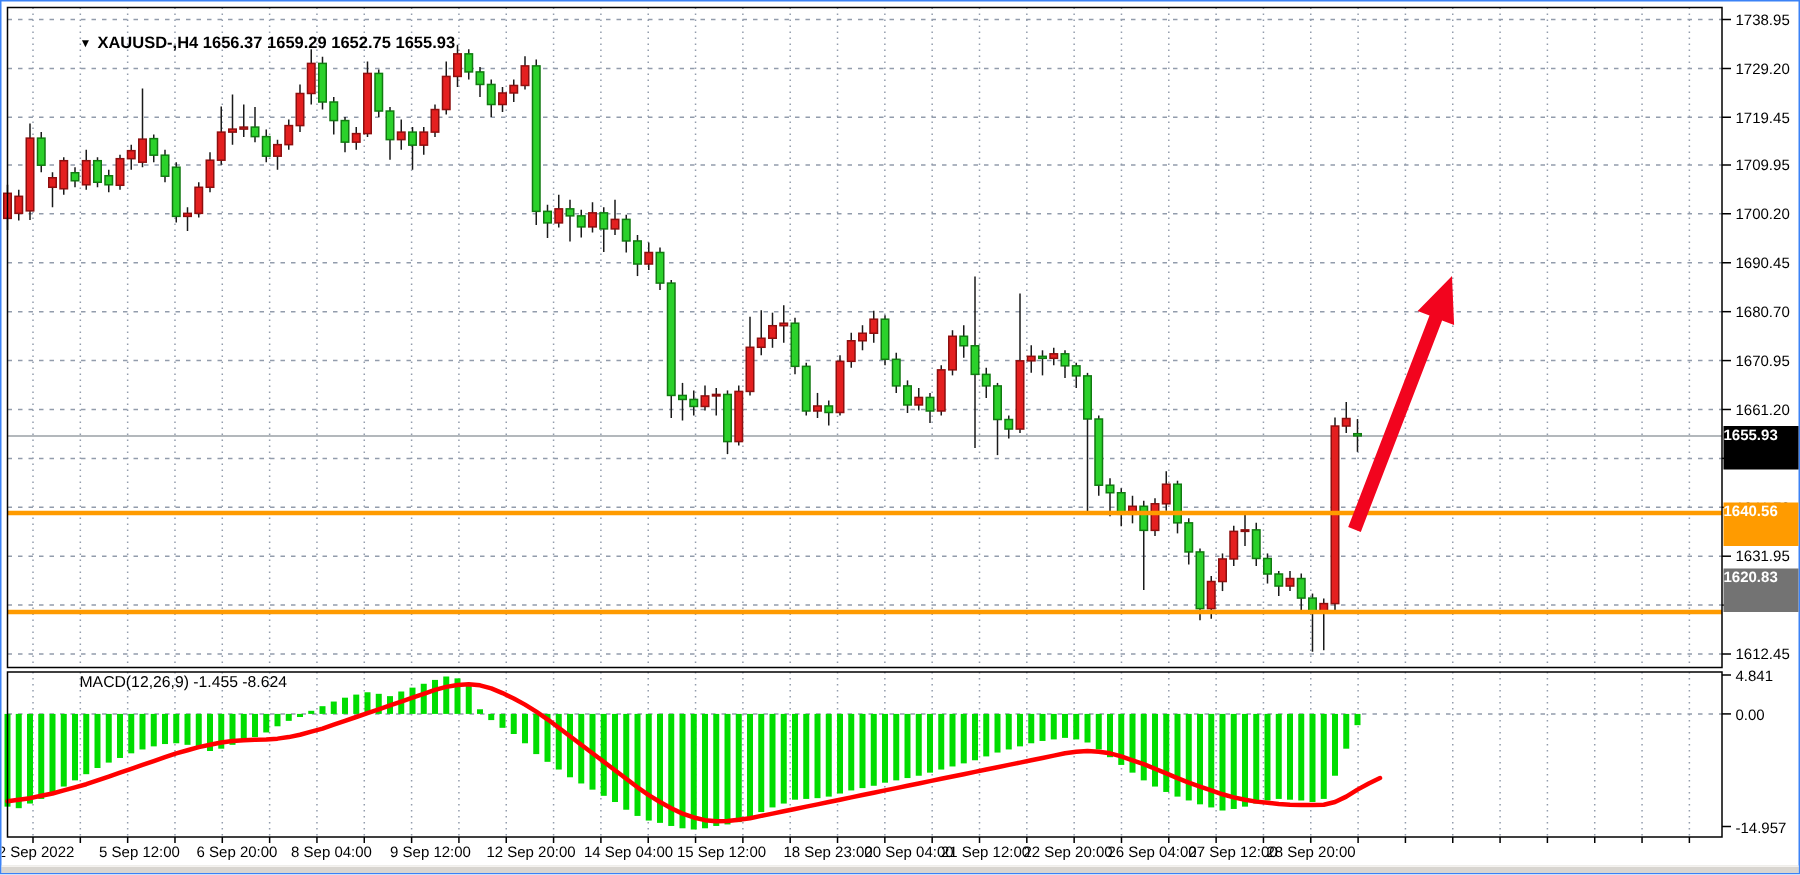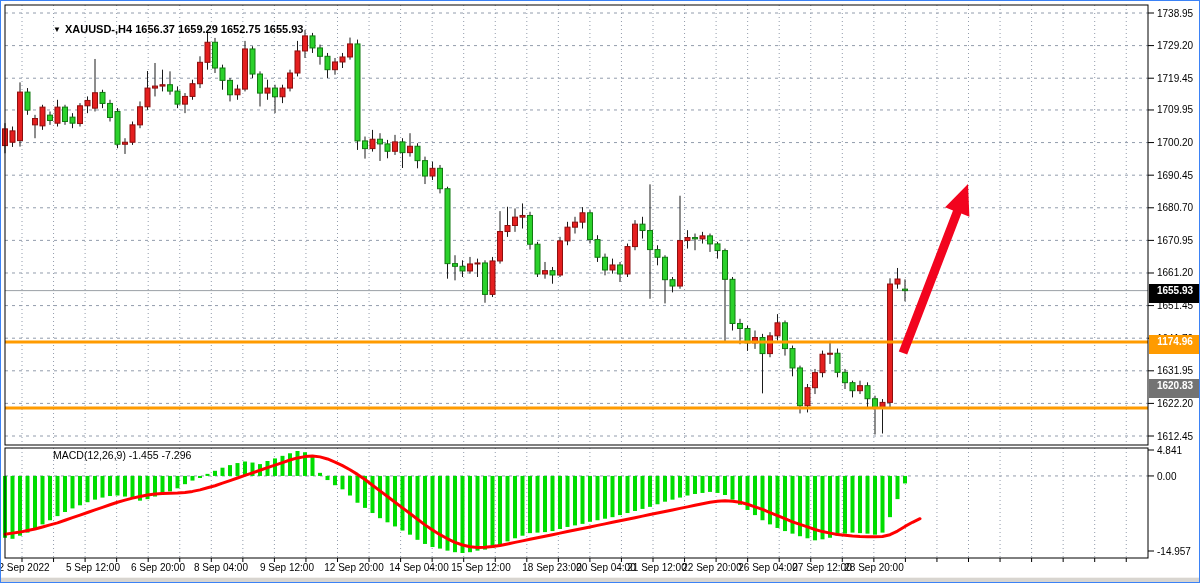--- a/index.html
+++ b/index.html
@@ -3,22 +3,22 @@
 <meta charset="utf-8">
 <style>
   html,body{margin:0;padding:0;background:#fff;}
   #window{position:relative;width:1200px;height:583px;background:#fff;overflow:hidden;
           font-family:"Liberation Sans", sans-serif;border:1px solid #3b82f6;box-sizing:border-box;}
   #plot{position:absolute;left:0;top:0;}
   .overlay{position:absolute;white-space:nowrap;margin-left:44px;}
   #title-line{left:8px;top:22px;font-size:11px;font-weight:bold;color:#000;}
   #title-line .tri{font-size:8px;position:relative;top:-1px;margin-right:4px;}
   #macd-line{left:8px;top:448px;font-size:10.5px;color:#000;}
-  .badge{position:absolute;left:1148px;width:52px;height:19px;font-size:10px;font-weight:bold;
-         color:#fff;text-align:center;line-height:13px;}
+  .badge{position:absolute;left:1148px;width:52px;height:29px;font-size:10px;font-weight:bold;
+         color:#fff;line-height:13px;}
   #badge-current{top:283px;background:#000;}
   #badge-res{top:334px;background:#ff9b00;}
   #badge-sup{top:378px;background:#737373;}
   #bottom-strip{position:absolute;left:0;top:576px;width:1200px;height:7px;background:#d8d5d0;border-top:1px solid #f4f2ef;}
 </style>
 </head>
 <body>
 
 <div id="window">
   <svg id="plot" width="1200" height="583">
@@ -579,20 +579,20 @@
         <text x="711" y="570" font-size="10" font-family="Liberation Sans, sans-serif" text-anchor="middle" fill="#000">22 Sep 20:00</text>
         <text x="767" y="570" font-size="10" font-family="Liberation Sans, sans-serif" text-anchor="middle" fill="#000">26 Sep 04:00</text>
         <text x="821" y="570" font-size="10" font-family="Liberation Sans, sans-serif" text-anchor="middle" fill="#000">27 Sep 12:00</text>
         <text x="873" y="570" font-size="10" font-family="Liberation Sans, sans-serif" text-anchor="middle" fill="#000">28 Sep 20:00</text>
       </g>
       <polygon points="967.0,183.0 968.4,215.7 960.4,212.6 906.2,353.6 897.8,350.4 952.0,209.4 944.1,206.3" fill="#f2041e"></polygon>
     </svg>
 
   <div id="title-line" class="overlay"><span class="tri">▼</span><span>XAUUSD-,H4 1656.37 1659.29 1652.75 1655.93</span></div>
 
-  <div id="macd-line" class="overlay">MACD(12,26,9) -1.455 -7.296</div>
+  <div id="macd-line" class="overlay">MACD(12,26,9) -1.455 -8.624</div>
 
   <div id="badge-current" class="badge">1655.93</div>
-  <div id="badge-res" class="badge">1174.96</div>
+  <div id="badge-res" class="badge">1640.56</div>
   <div id="badge-sup" class="badge">1620.83</div>
 
   <div id="bottom-strip"></div>
 </div>
 
 </body></html>

